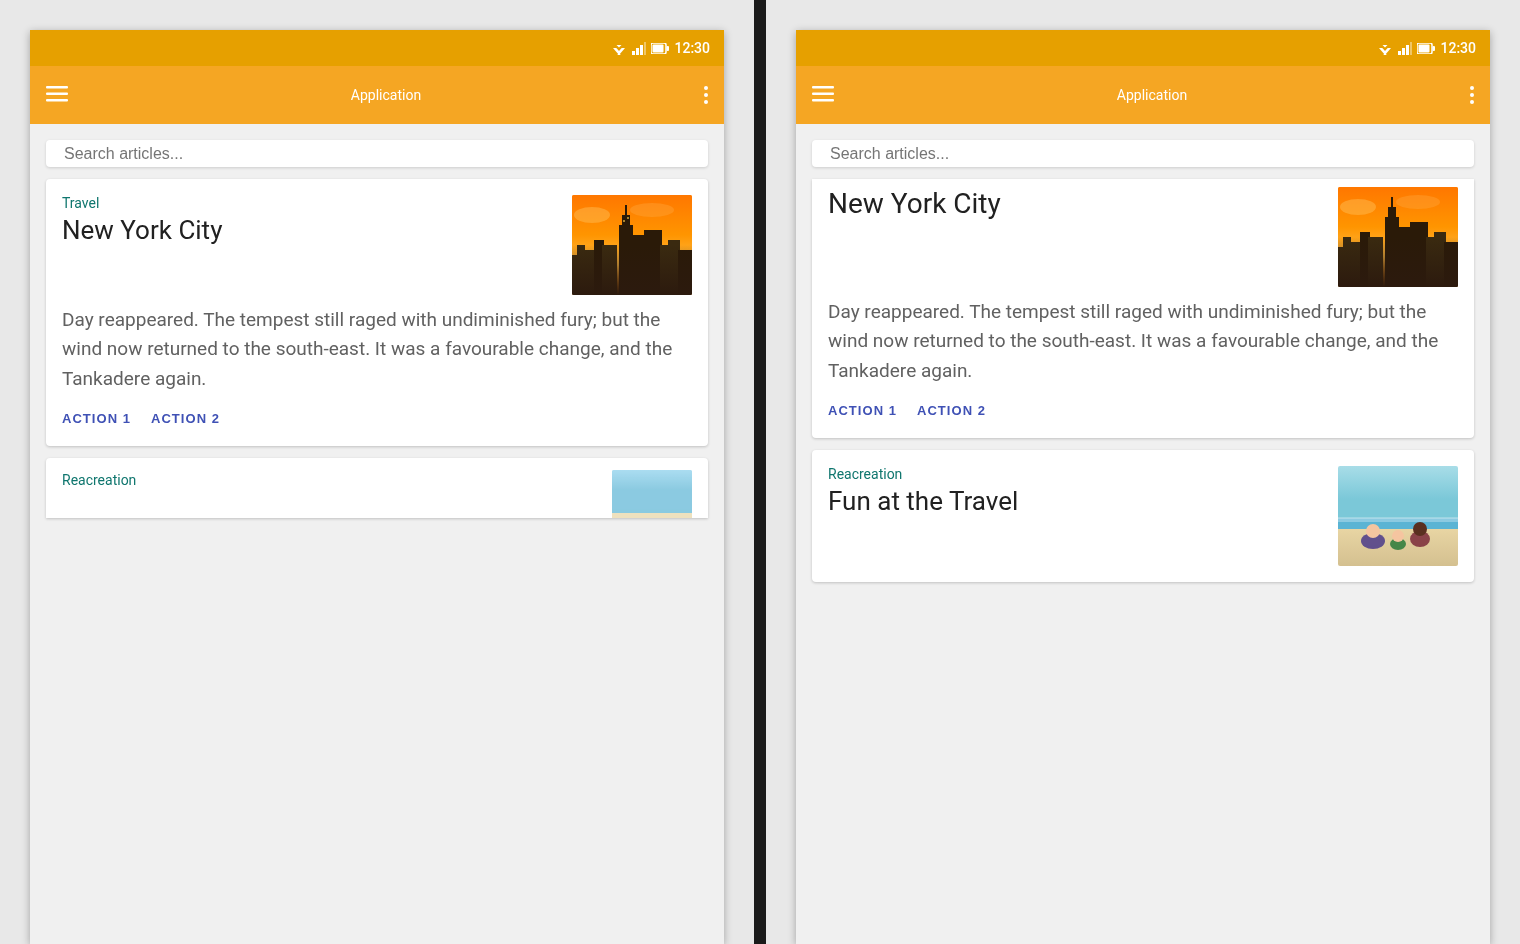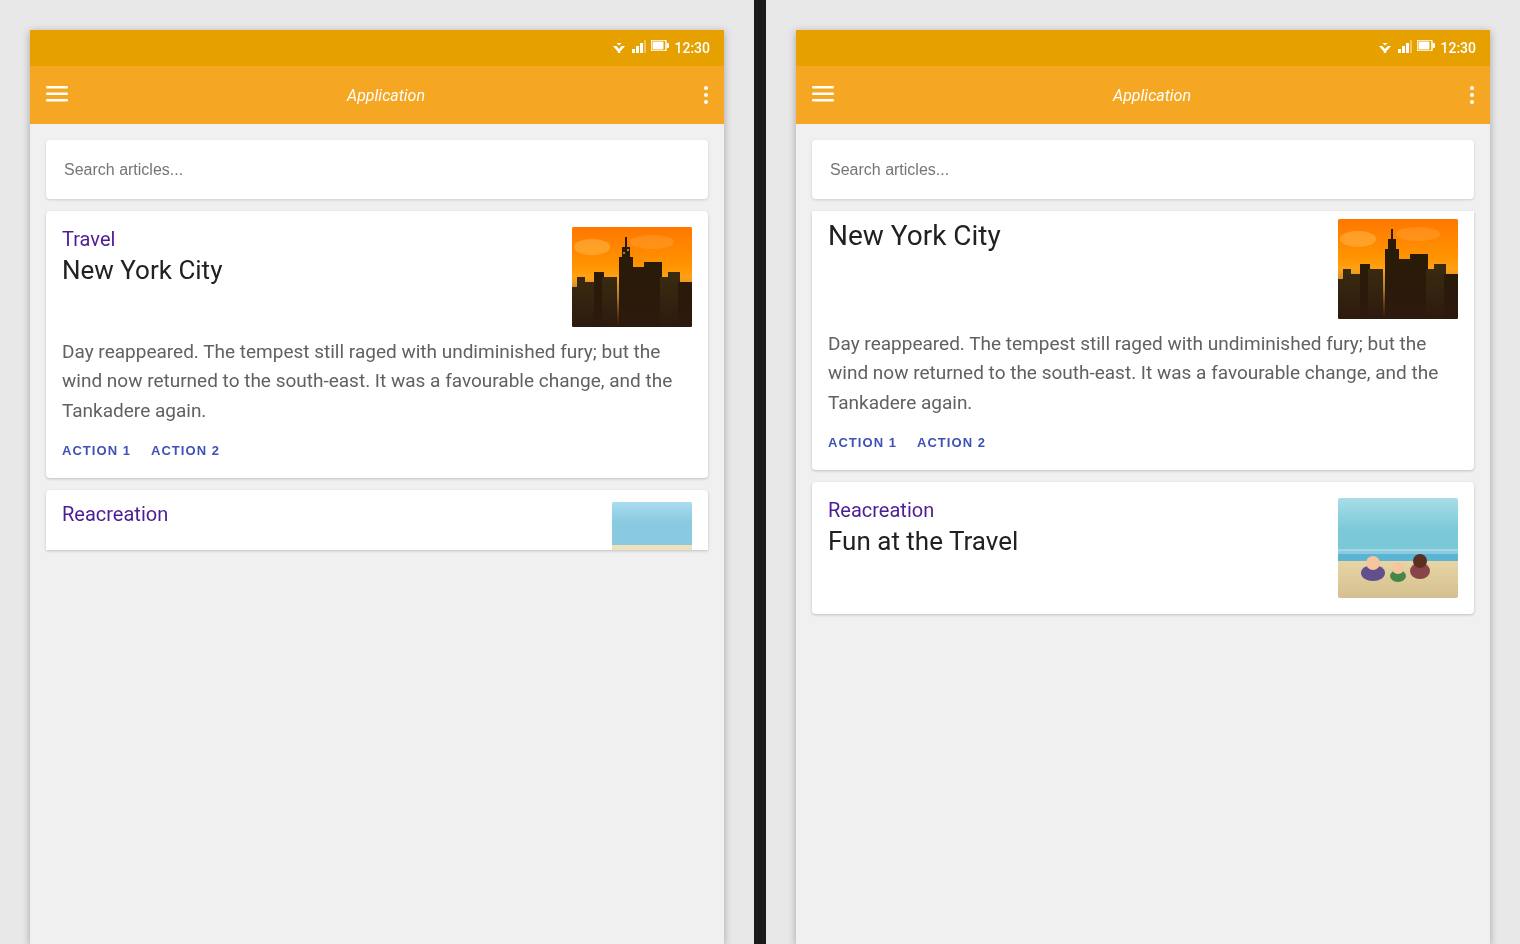--- a/index.html
+++ b/index.html
@@ -43,21 +43,21 @@
       height: 36px;
       display: flex;
       align-items: center;
       justify-content: flex-end;
       padding: 0 14px;
       gap: 6px;
     }
 
     .status-icons {
       display: flex;
-      align-items: flex-start;
+      align-items: center;
       gap: 5px;
     }
 
     .status-time {
       color: white;
       font-size: 14px;
       font-weight: 500;
     }
 
     
@@ -66,24 +66,23 @@
       height: 58px;
       display: flex;
       align-items: center;
       padding: 0 16px;
       gap: 16px;
     }
 
     .toolbar-title {
       flex: 1;
       color: white;
-      font-size: 16px;
+      font-size: 14px;
       font-weight: 400;
       text-align: center;
-      font-style: italic;
     }
 
     .hamburger-icon {
       color: white;
       font-size: 20px;
       cursor: pointer;
       line-height: 1;
     }
 
     .more-icon {
@@ -111,21 +110,21 @@
       padding: 16px 16px 0 16px;
       display: flex;
       flex-direction: column;
       gap: 12px;
     }
 
     
     .search-bar {
       background: white;
       border-radius: 4px;
-      padding: 20px 18px;
+      padding: 4px 18px;
       box-shadow: 0 1px 3px rgba(0,0,0,0.15);
     }
 
     .search-input {
       width: 100%;
       border: none;
       outline: none;
       font-size: 16px;
       color: #999;
       background: transparent;
@@ -151,22 +150,22 @@
     }
 
     .card-meta {
       display: flex;
       flex-direction: column;
       gap: 4px;
       flex: 1;
     }
 
     .card-category {
-      color: #4c1d95;
-      font-size: 20px;
+      color: #0f766e;
+      font-size: 14px;
     }
 
     .card-title {
       color: #212121;
       font-size: 26px;
       font-weight: 400;
       line-height: 1.2;
     }
 
     

